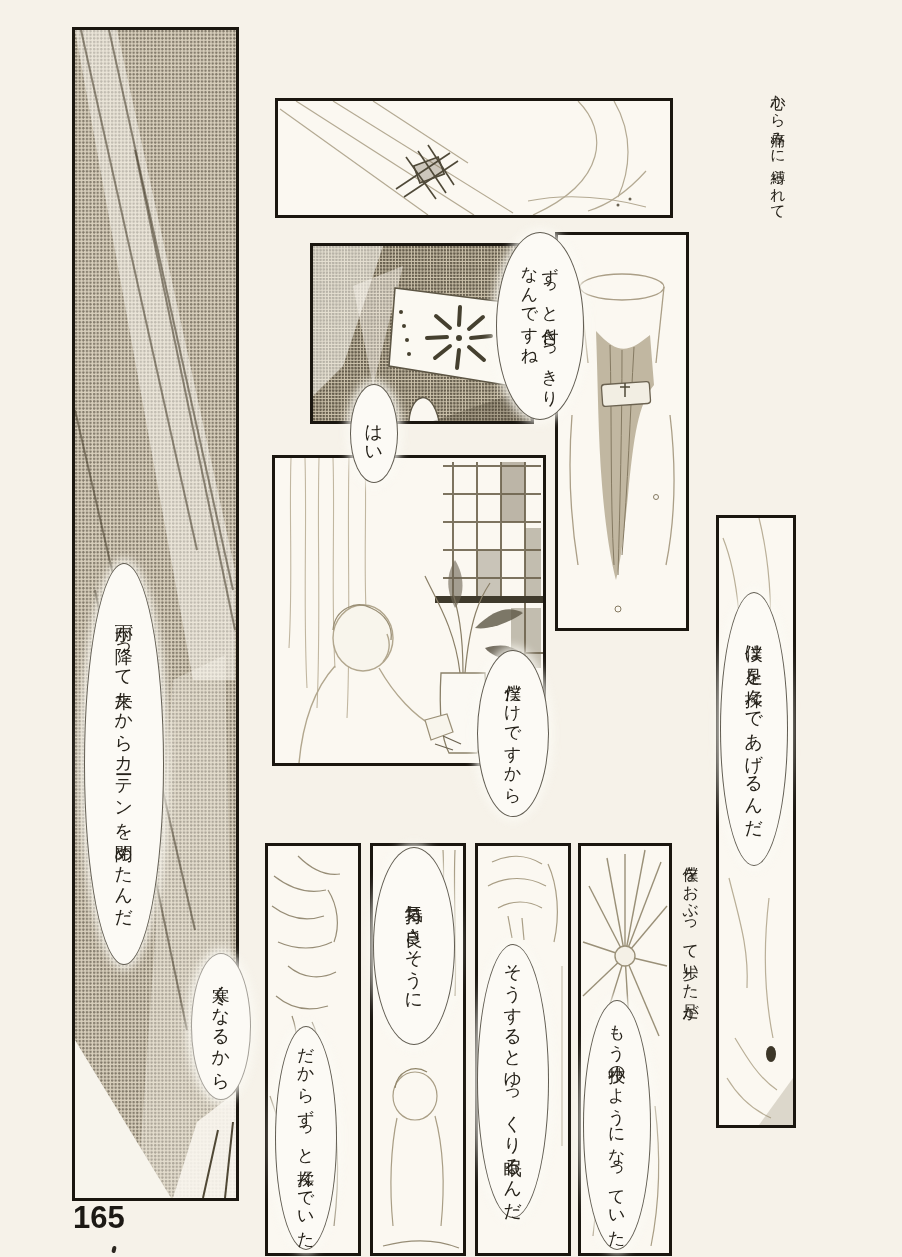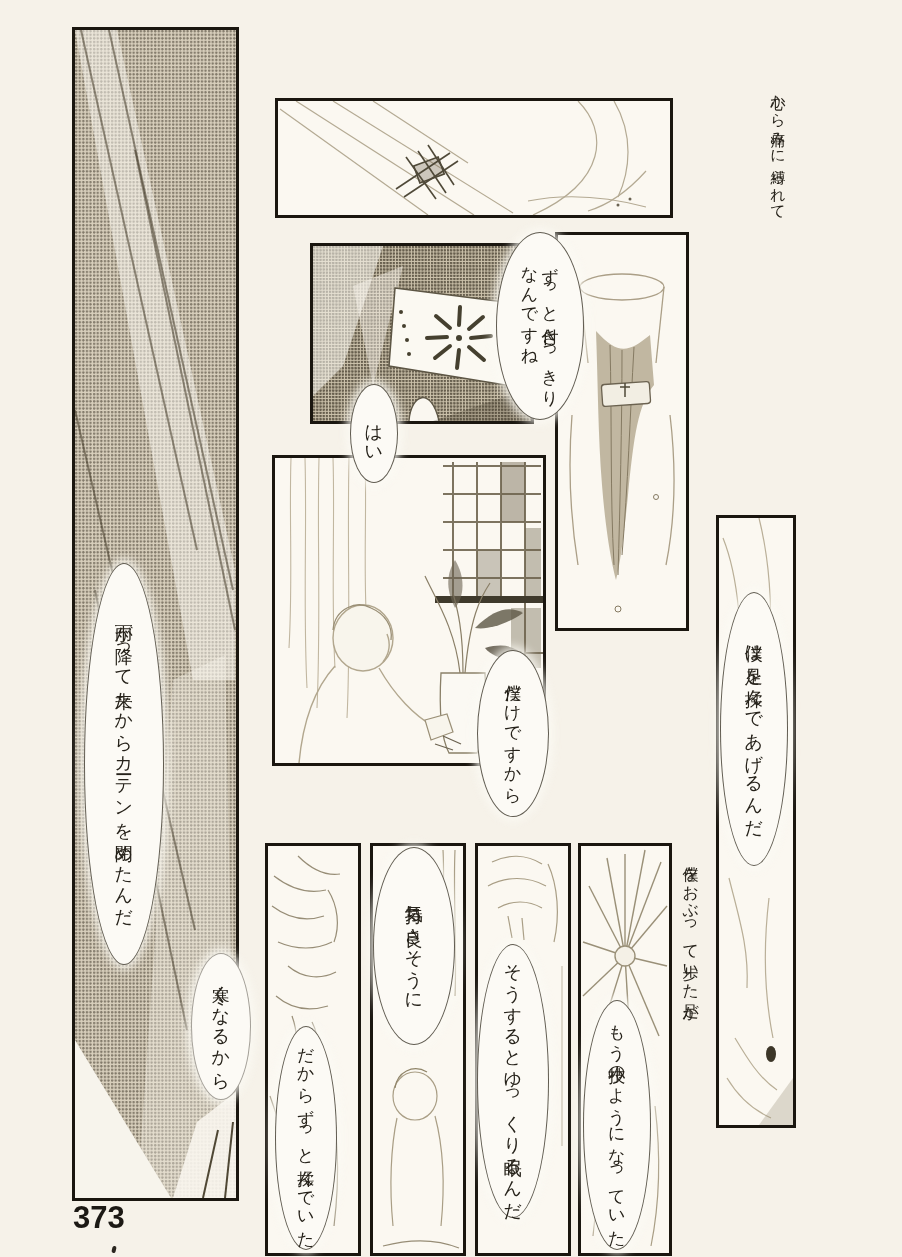--- a/index.html
+++ b/index.html
@@ -339,16 +339,16 @@
   <div class="bubble" id="bb-kept-rubbing">
     <span class="vtext nowrap">だからずっと揉んでいた</span>
   </div>
   <div class="bubble" id="bb-falls-asleep">
     <span class="vtext nowrap">そうするとゆっくり眠るんだ</span>
   </div>
   <div class="bubble" id="bb-second-nature">
     <span class="vtext nowrap">もう小技のようになっていた</span>
   </div>
 
-  <div id="page-number">373</div>
+  <div id="page-number">165</div>
   <div id="corner-mark"></div>
 
 </div>
 
 </body></html>

